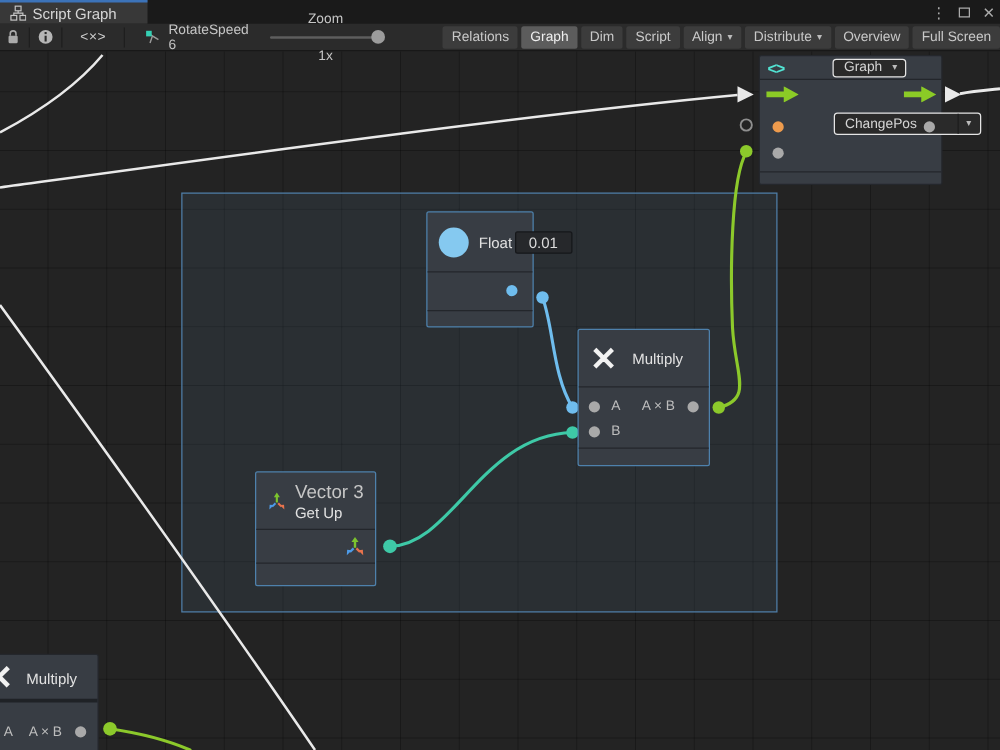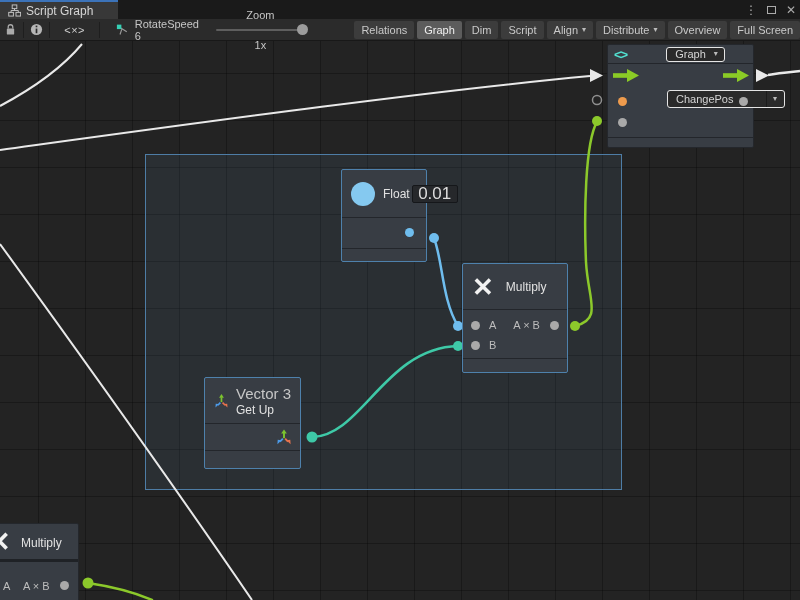--- a/index.html
+++ b/index.html
@@ -48,21 +48,21 @@
   .node{position:absolute;background:#383D44;border:1px solid #24272C;border-radius:2px;z-index:3;}
   .node.selected{border-color:#4E81AC;}
   .nhead{display:flex;align-items:center;gap:8px;padding:0 9px;border-bottom:1px solid #23262B;}
   .nfoot{height:10px;border-top:1px solid #23262B;}
   .ntitle{font-size:12px;color:#E2E2E2;white-space:nowrap;}
   .nsub{font-size:15px;color:#C6C6C6;white-space:nowrap;}
   .dot{width:9px;height:9px;border-radius:50%;background:#A9A9A9;flex:none;}
   .plabel{font-size:11px;color:#BDBDBD;white-space:nowrap;}
   .xglyph{color:#F2F2F2;font-weight:bold;line-height:1;}
   .valuebox{background:#26282B;border:1px solid #15171A;border-radius:2px;color:#DCDCDC;
-            font-size:17px;width:46px;height:18px;display:flex;align-items:center;justify-content:center;}
+            font-size:12px;width:46px;height:18px;display:flex;align-items:center;justify-content:center;}
   .ddbtn{display:flex;align-items:center;background:#2A2A2A;border:1px solid #e5e5e5;border-radius:3px;
          color:#D5D5D5;font-size:11px;height:18px;margin-left:32px;}
   .ddtext{padding:0 8px;}
   .ddarrow{width:18px;align-self:stretch;display:flex;align-items:center;justify-content:center;border-left:1px solid #1C1C1C;}
   .codeicon{color:#52E3D3;font-weight:bold;font-size:13px;letter-spacing:-1px;}
 </style>
 </head>
 <body>
 
 <div id="app">

